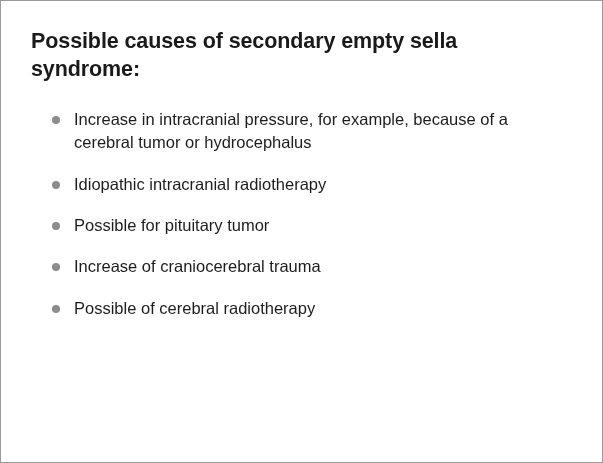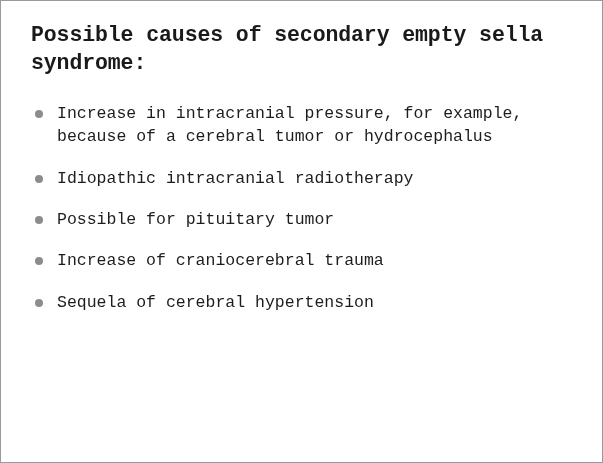--- a/index.html
+++ b/index.html
@@ -13,35 +13,34 @@
   .slide {
     position: relative;
     width: 603px;
     height: 463px;
     box-sizing: border-box;
     background: #ffffff;
     border: 1px solid #9a9a9a;
     overflow: hidden;
   }
   .content {
-    padding: 20px 30px 0 30px;
-    font-family: Liberation Mono, monospace;
+    padding: 26px 30px 0 30px;
   }
   .title {
     font-size: 21.5px;
     font-weight: bold;
     color: #1a1a1a;
     line-height: 1.32;
     letter-spacing: -0.1px;
     margin: 0 0 24px 0;
     max-width: 545px;
   }
   .bullet-list {
     list-style: none;
-    margin: 0;
+    margin: 17px;
     padding: 0;
   }
   .bullet-item {
     position: relative;
     padding-left: 26px;
     margin-bottom: 18px;
     font-size: 16.5px;
     color: #1d1d1d;
     line-height: 1.42;
     max-width: 540px;
@@ -81,17 +80,17 @@
       <li class="bullet-item">
         <span class="bullet-dot"></span>
         <span class="bullet-text">Possible for pituitary tumor</span>
       </li>
       <li class="bullet-item">
         <span class="bullet-dot"></span>
         <span class="bullet-text">Increase of craniocerebral trauma</span>
       </li>
       <li class="bullet-item">
         <span class="bullet-dot"></span>
-        <span class="bullet-text">Sequela of cerebral hypertension</span>
+        <span class="bullet-text">Possible of cerebral radiotherapy</span>
       </li>
     </ul>
   </div>
 </div>
 
 </body></html>

